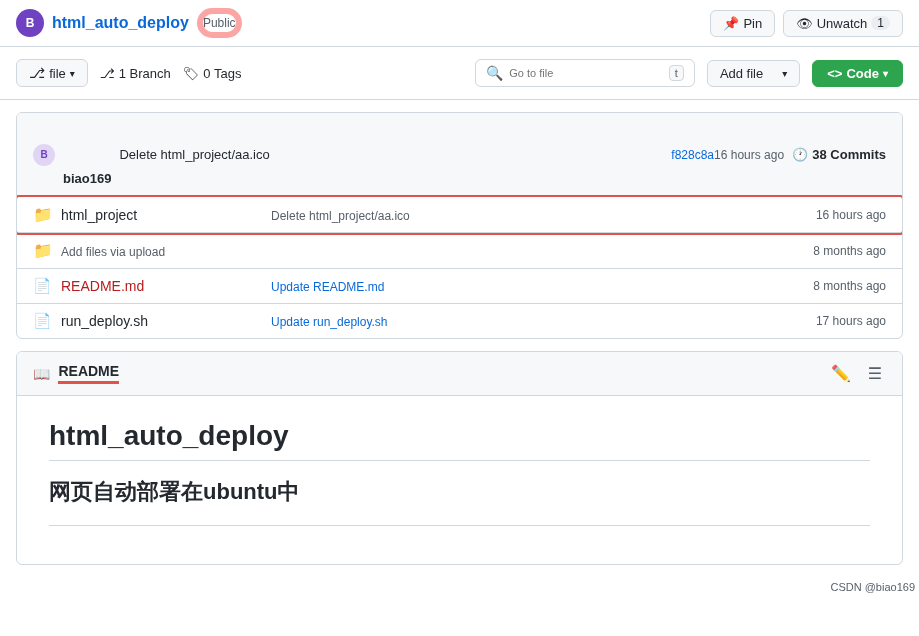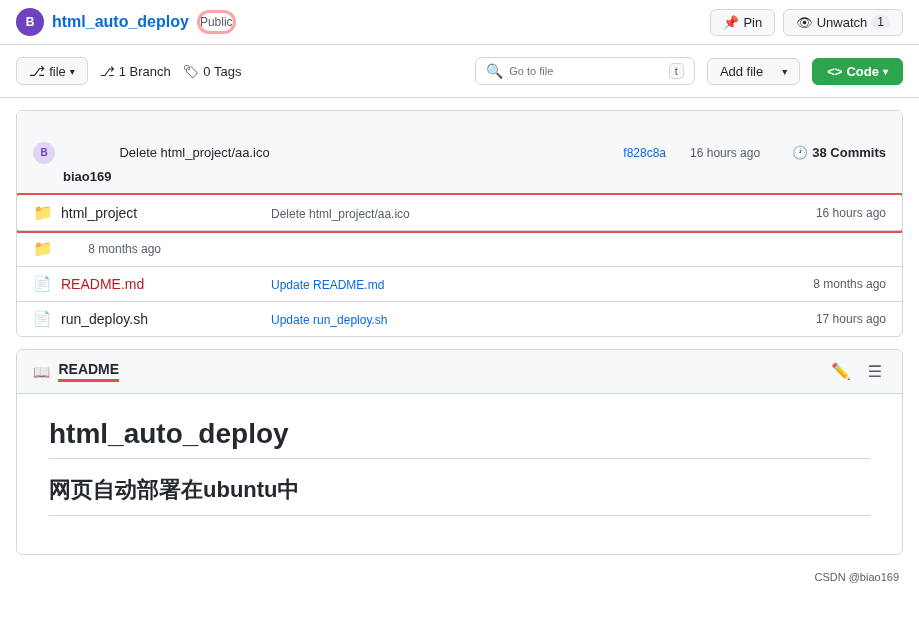--- a/index.html
+++ b/index.html
@@ -13,21 +13,21 @@
       border-bottom: 1px solid #d0d7de;
       background: #fff;
     }
     .repo-avatar {
       width: 28px; height: 28px; border-radius: 50%; background: #6f42c1; display: flex; align-items: center; justify-content: center; color: #fff; font-size: 12px; font-weight: bold; margin-right: 8px;
     }
     .repo-name {
       font-size: 16px; font-weight: 600; color: #0969da; margin-right: 8px;
     }
     .public-badge {
-      border: 3px solid #fca5a5; border-radius: 20px; padding: 2px 0; font-size: 12px; color: #57606a; margin-right: auto;
+      border: 6px solid #fca5a5; border-radius: 20px; padding: 2px 0; font-size: 12px; color: #57606a; margin-right: auto;
     }
     .header-actions {
       display: flex; gap: 8px; align-items: center;
     }
     .action-btn {
       display: flex; align-items: center; gap: 4px; padding: 5px 12px; border: 1px solid #d0d7de; border-radius: 6px; background: #f6f8fa; font-size: 13px; color: #24292f; cursor: pointer; font-family: inherit;
     }
     .action-btn .count-badge {
       background: #eaeef2; border-radius: 20px; padding: 0 6px; font-size: 12px;
     }
@@ -72,21 +72,21 @@
 
     
     .commit-row {
       display: flex; align-items: center; padding: 10px 16px; background: #f6f8fa; border-bottom: 1px solid #d0d7de; gap: 8px;
     }
     .commit-avatar {
       width: 22px; height: 22px; border-radius: 50%; background: #e1d5f5; display: flex; align-items: center; justify-content: center; font-size: 10px; color: #6f42c1; font-weight: bold;
     }
     .commit-user { font-size: 13px; font-weight: 600; color: #24292f; margin-top: 48px; }
     .commit-message { font-size: 13px; color: #24292f; }
-    .commit-meta { margin-left: auto; display: flex; align-items: center; gap: 24px; font-size: 12px; color: #57606a; }
+    .commit-meta { margin-left: auto; display: flex; align-items: center; gap: 0; font-size: 12px; color: #57606a; }
     .commit-hash { color: #0969da; font-size: 12px; text-decoration: none; }
     .commits-link {
       display: flex; align-items: center; gap: 4px; color: #24292f; text-decoration: none; font-size: 13px; font-weight: 600;
     }
 
     
     .file-row {
       display: flex; align-items: center; padding: 8px 16px; border-bottom: 1px solid #d0d7de; gap: 10px;
     }
     .file-row:last-child { border-bottom: none; }
@@ -118,25 +118,25 @@
     }
     .readme-title .underline {
       border-bottom: 3px solid #e0534a; padding-bottom: 2px;
     }
     .readme-actions { display: flex; gap: 8px; align-items: center; }
     .readme-action-btn {
       background: none; border: none; cursor: pointer; color: #57606a; font-size: 16px; padding: 2px 4px;
     }
     .readme-body { padding: 24px 32px; }
     .readme-h1 { font-size: 28px; font-weight: 600; border-bottom: 1px solid #d0d7de; padding-bottom: 8px; margin-bottom: 16px; }
-    .readme-h2 { font-size: 22px; font-weight: 600; border-bottom: 1px solid #d0d7de; padding-bottom: 10px; margin-bottom: 14px; }
+    .readme-h2 { font-size: 22px; font-weight: 600; border-bottom: 1px solid #d0d7de; padding-bottom: 18px; margin-bottom: 14px; }
     .readme-h3 { font-size: 18px; font-weight: 600; margin-bottom: 10px; }
 
     
-    .watermark { text-align: right; font-size: 11px; color: #57606a; padding: 4px 20px; }
+    .watermark { text-align: right; font-size: 11px; color: #57606a; padding: 4px 4px; }
   </style>
 </head>
 <body>
 
 <div class="repo-header">
   <div class="repo-avatar">B</div>
   <span class="repo-name">html_auto_deploy</span>
   <span class="public-badge">Public</span>
 
   <div class="header-actions">
@@ -213,20 +213,23 @@
     <div class="file-commit">
       <a href="#">Delete html_project/aa.ico</a>
     </div>
     <div class="file-time">16 hours ago</div>
   </div>
 
   <div class="file-row">
     <div class="file-icon">
       <span style="color:#54aeff; font-size:16px;">📁</span>
     </div>
+    <div class="file-commit">
+      <a style="color:#57606a; font-size:12px; text-decoration:none;">Add files via upload</a>
+    </div>
     <div class="file-time">8 months ago</div>
   </div>
 
   <div class="file-row">
     <div class="file-icon">
       <span style="color:#57606a; font-size:15px;">📄</span>
     </div>
     <div class="file-name">
       <a href="#" style="color:#b91c1c;">README.md</a>
     </div>

